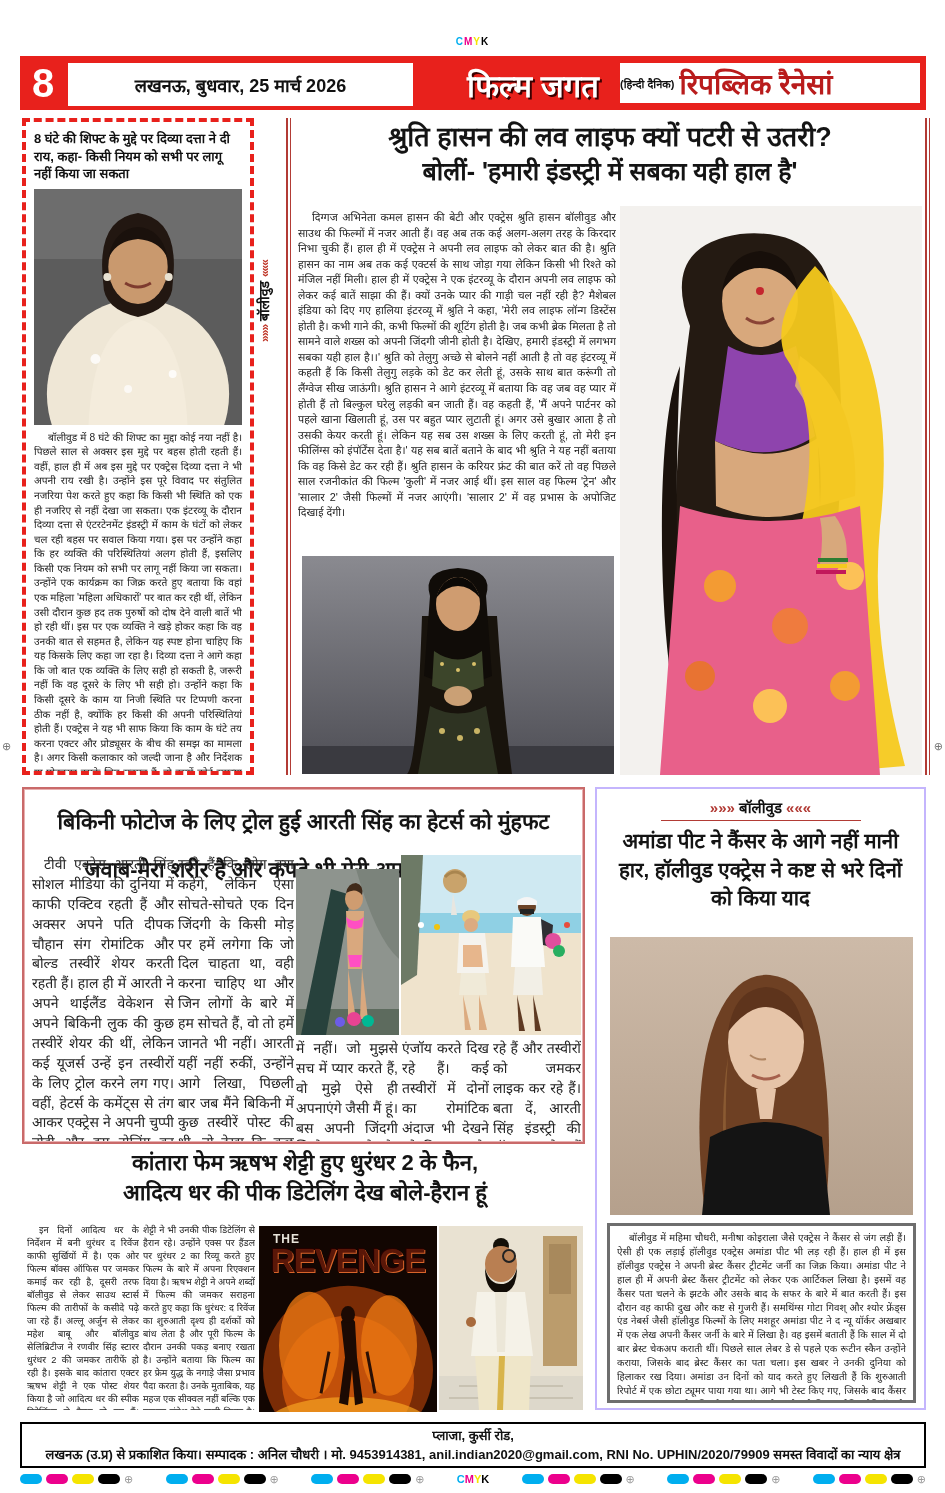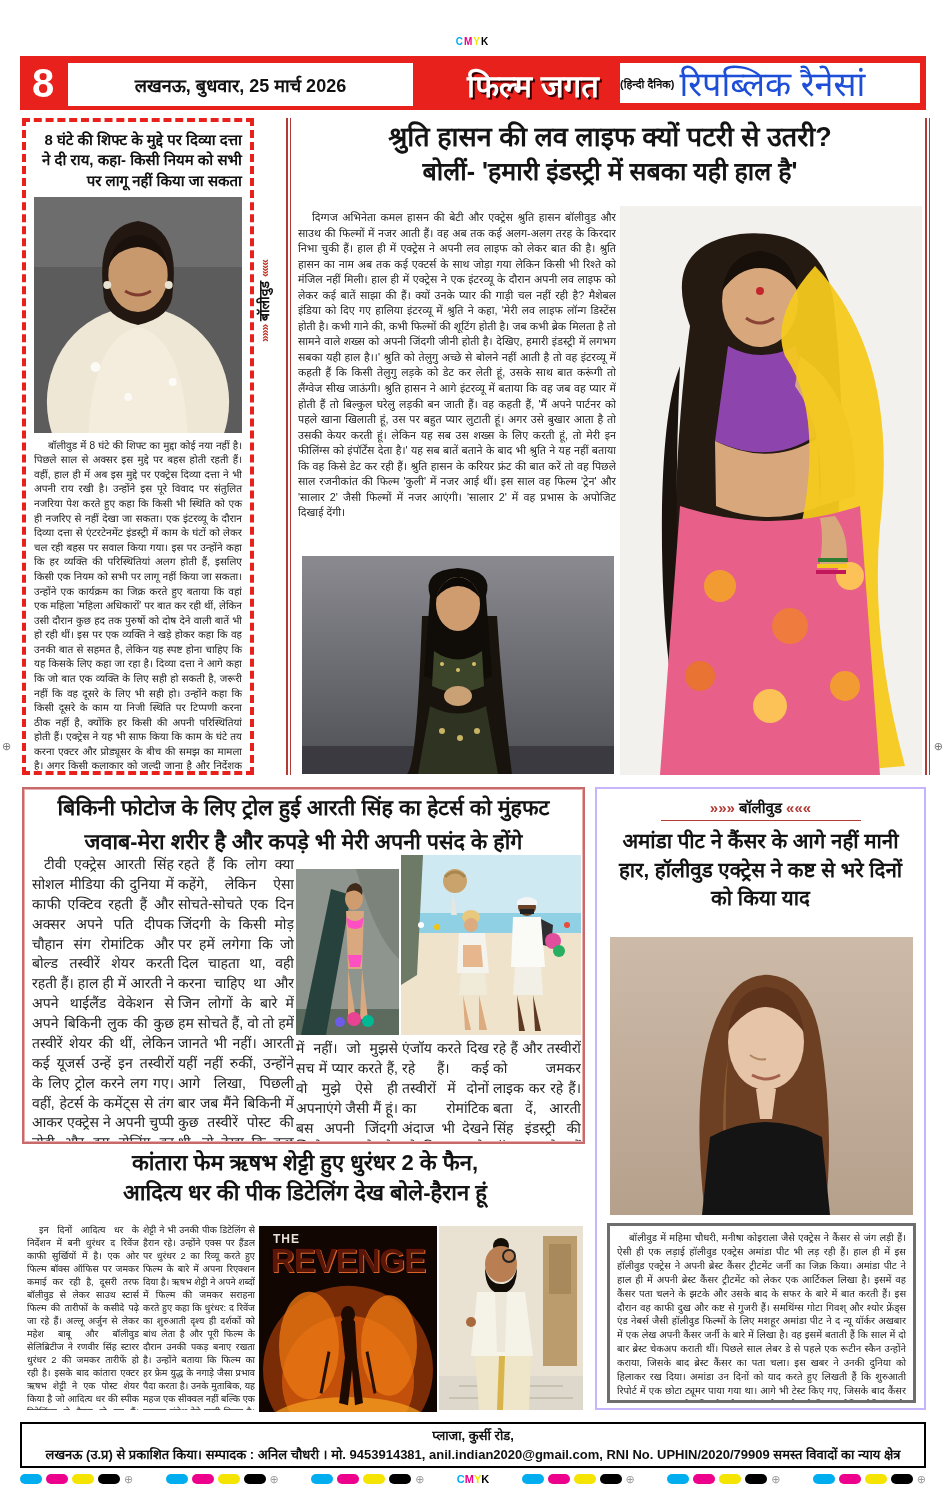--- a/index.html
+++ b/index.html
@@ -11,25 +11,25 @@
   .cmyk-top { position:absolute; top:36px; left:0; width:100%; text-align:center; font-size:10px; font-weight:bold; letter-spacing:1px; }
   .cmyk-c{color:#00aeef;} .cmyk-m{color:#ec008c;} .cmyk-y{color:#f5e400;} .cmyk-k{color:#000;}
 
   
   .header-bar { position:absolute; left:20px; top:56px; width:906px; height:54px; background:#e8211c; }
   .page-num { position:absolute; left:12px; top:2px; color:#fff; font-size:40px; font-weight:bold; line-height:50px; }
   .date-box { position:absolute; left:48px; top:7px; width:345px; height:43px; background:#fff; display:flex; align-items:center; justify-content:center; font-size:18px; font-weight:bold; color:#111; }
   .section-title { position:absolute; left:398px; top:8px; width:230px; text-align:center; color:#fff; font-size:31px; font-weight:bold; text-shadow:2px 2px 0 #3a0000; }
   .masthead-box { position:absolute; right:6px; top:7px; width:300px; height:40px; background:#fff; display:flex; align-items:center; justify-content:flex-start; gap:5px; }
   .masthead-prefix { font-size:11px; font-weight:bold; color:#111; }
-  .masthead-title { font-size:34px; font-weight:normal; color:#1d4ed8; }
+  .masthead-title { font-size:28px; font-weight:bold; color:#b91c1c; }
 
   
   .divya-box { position:absolute; left:22px; top:118px; width:232px; height:657px; border:4px dashed #e8211c; padding:6px 8px; overflow:hidden; background:#fff; }
-  .divya-head { font-size:15px; font-weight:bold; color:#111; text-align:right; line-height:1.35; padding:2px 0 6px 0; }
+  .divya-head { font-size:13px; font-weight:bold; color:#111; text-align:left; line-height:1.35; padding:2px 0 6px 0; }
   .divya-photo { width:100%; height:236px; display:block; }
   .news-body { font-size:10.2px; color:#222; text-align:justify; line-height:1.43; margin-top:6px; }
   .news-body::first-letter { padding-left:14px; }
 
   
   .vtag { position:absolute; left:198px; top:292px; width:130px; height:18px; transform:rotate(-90deg); text-align:center; font-size:14px; font-weight:bold; color:#111; white-space:nowrap; }
   .vtag .chev { color:#c0392b; font-size:12px; letter-spacing:-1px; }
   .vline { position:absolute; top:118px; height:657px; width:5px; border-left:2px solid #b23b35; border-right:1px solid #b23b35; }
   .vline.left { left:286px; } .vline.right { left:925px; }
 
@@ -38,21 +38,21 @@
   .shruti-h1 { text-align:center; font-size:27px; font-weight:bold; color:#141414; line-height:1.3; }
   .shruti-h2 { text-align:center; font-size:25px; font-weight:bold; color:#141414; line-height:1.3; }
   .shruti-body { position:absolute; left:0; top:90px; width:318px; height:342px; font-size:10.8px; line-height:1.44; text-align:justify; color:#222; overflow:hidden; }
   .shruti-body::first-letter { padding-left:14px; }
   .shruti-photo-small { position:absolute; left:4px; top:436px; width:312px; height:218px; }
   .shruti-photo-big { position:absolute; left:322px; top:86px; width:302px; height:569px; }
   .ph { display:block; width:100%; height:100%; }
 
   
   .aarti-box { position:absolute; left:22px; top:787px; width:563px; height:357px; border:2px solid #c96a6a; box-shadow:inset 0 0 0 1px #e8b0b0; background:#fff; overflow:hidden; }
-  .aarti-head { text-align:center; font-size:21.5px; font-weight:bold; color:#141414; line-height:1.35; padding-top:5px; }
+  .aarti-head { text-align:center; font-size:21.5px; font-weight:bold; color:#141414; line-height:1.35; padding-top:19px; }
   .acol { position:absolute; font-size:14px; line-height:1.42; text-align:justify; color:#222; overflow:hidden; }
   .acol1 { left:8px;  top:66px; width:142px; height:286px; }
   .acol2 { left:154px; top:66px; width:116px; height:286px; }
   .acol3 { left:272px; top:250px; width:102px; height:102px; }
   .acol4 { left:378px; top:250px; width:87px;  height:102px; }
   .acol5 { left:469px; top:250px; width:88px;  height:102px; }
   .acol1::first-letter { padding-left:12px; }
   .aarti-photo1 { position:absolute; left:272px; top:80px; width:103px; height:166px; }
   .aarti-photo2 { position:absolute; left:377px; top:66px; width:180px; height:180px; }
 

